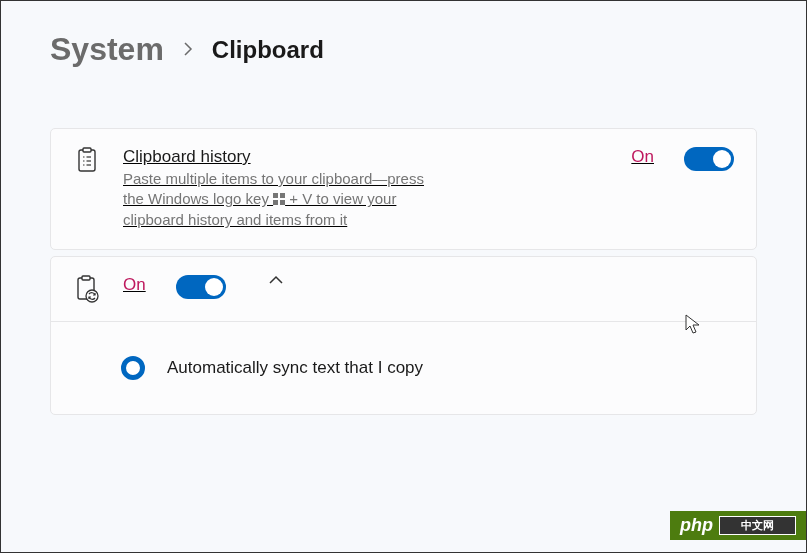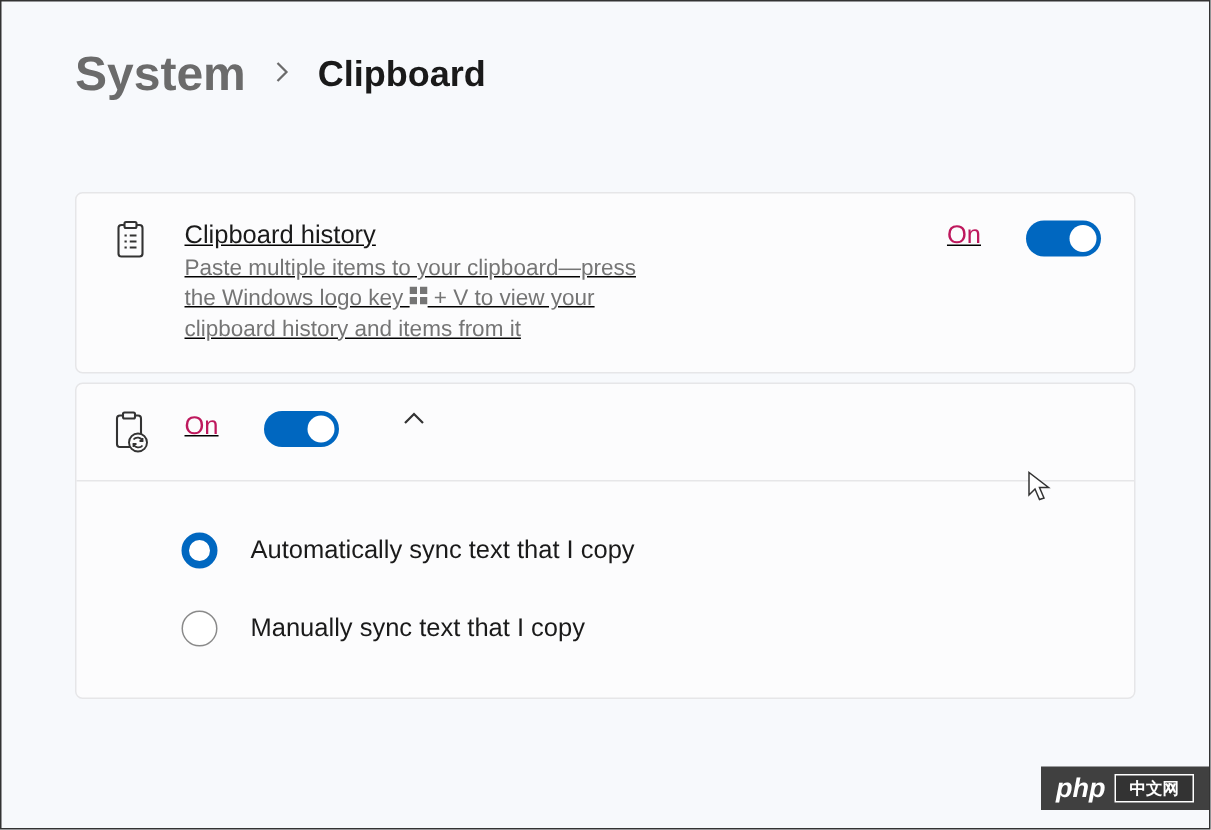--- a/index.html
+++ b/index.html
@@ -138,36 +138,36 @@
     .cursor-overlay {
       position: absolute;
       top: 313px;
       left: 684px;
       pointer-events: none;
     }
     .watermark {
       position: absolute;
       bottom: 12px;
       right: 0;
-      background: #404040;
+      background: #4d7c0f;
       color: white;
       font-family: Arial, sans-serif;
       font-size: 18px;
       font-weight: bold;
       font-style: italic;
       padding: 4px 10px;
       display: flex;
       align-items: center;
       gap: 6px;
     }
     .watermark-cn {
       background: #333;
       color: white;
       font-size: 11px;
-      padding: 1px 9px;
+      padding: 1px 21px;
       border: 1px solid white;
       font-style: normal;
     }
   </style>
 </head>
 <body>
 
 <div class="breadcrumb">
   <span class="breadcrumb-parent">System</span>
   <span class="breadcrumb-chevron">
@@ -226,24 +226,20 @@
       <svg width="14" height="10" viewBox="0 0 14 10">
         <path d="M1 8 L7 2 L13 8" stroke="#333" stroke-width="1.5" fill="none"></path>
       </svg>
     </div>
   </div>
   <div class="expanded-content">
     <div class="radio-option">
       <div class="radio selected"></div>
       <div class="radio-label">Automatically sync text that I copy</div>
     </div>
-    <div class="radio-option">
-      <div class="radio unselected"></div>
-      <div class="radio-label">Manually sync text that I copy</div>
-    </div>
   </div>
 </div>
 
 <div class="cursor-overlay">
   <svg width="18" height="22" viewBox="0 0 18 22">
     <path d="M1 1 L1 16 L5 12 L8 19 L11 18 L8 11 L14 11 Z" fill="white" stroke="#333" stroke-width="1"></path>
   </svg>
 </div>
 
 <div class="watermark">

